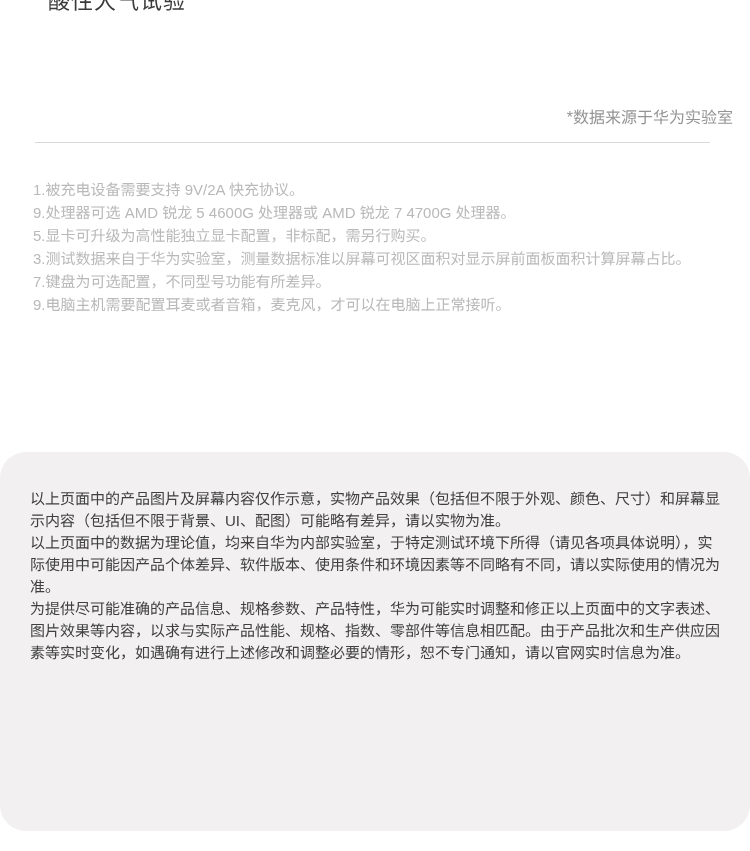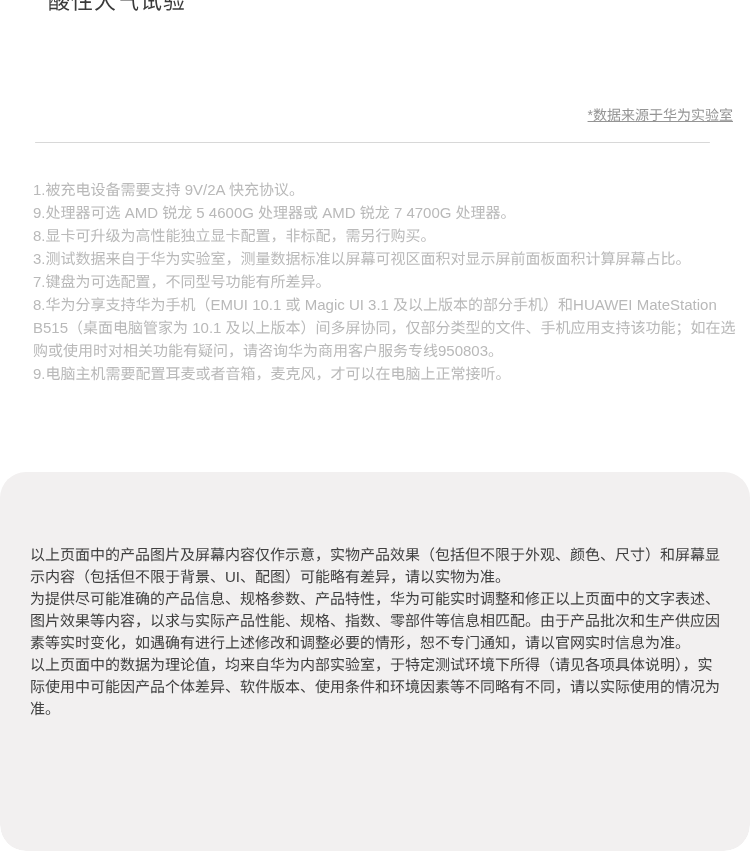--- a/index.html
+++ b/index.html
@@ -21,46 +21,45 @@
     font-size: 22px;
     line-height: 24px;
     letter-spacing: 1px;
     color: #3a3a3a;
     font-weight: 400;
     white-space: nowrap;
   }
   .source-note {
     position: absolute;
     top: 104px; right: 17px;
-    font-size: 14px;
+    font-size: 16px;
     color: #949494;
     text-align: right;
-    text-decoration: underline;
   }
   .divider {
     position: absolute;
     top: 142px; left: 35px;
     width: 675px; height: 1px;
     background: #d8d8d8;
   }
   .notes {
     position: absolute;
     top: 178px; left: 33px;
     width: 716px;
     font-size: 15px;
     line-height: 23px;
     color: #b9b9b9;
   }
   .note-item { margin: 0; }
   .legal-section {
     position: absolute;
-    top: 472px; left: 0;
+    top: 452px; left: 0;
     width: 750px; height: 379px;
     background: #f2f0f0;
-    padding: 72px 25px 0 30px;
+    padding: 36px 25px 0 30px;
   }
   .legal-text {
     width: 695px;
     font-size: 15px;
     line-height: 22px;
     color: #404040;
   }
   .legal-paragraph { margin: 0; }
 </style>
 </head>
@@ -70,28 +69,27 @@
 
   <div class="section-title">酸性大气试验</div>
 
   <div class="source-note">*数据来源于华为实验室</div>
 
   <div class="divider"></div>
 
   <div class="notes">
     <div class="note-item">1.被充电设备需要支持 9V/2A 快充协议。</div>
     <div class="note-item">9.处理器可选 AMD 锐龙 5 4600G 处理器或 AMD 锐龙 7 4700G 处理器。</div>
-    <div class="note-item">8.显卡可升级为高性能独立显卡配置，非标配，需另行购买。</div>
+    <div class="note-item">5.显卡可升级为高性能独立显卡配置，非标配，需另行购买。</div>
     <div class="note-item">3.测试数据来自于华为实验室，测量数据标准以屏幕可视区面积对显示屏前面板面积计算屏幕占比。</div>
     <div class="note-item">7.键盘为可选配置，不同型号功能有所差异。</div>
-    <div class="note-item">8.华为分享支持华为手机（EMUI 10.1 或 Magic UI 3.1 及以上版本的部分手机）和HUAWEI MateStation B515（桌面电脑管家为 10.1 及以上版本）间多屏协同，仅部分类型的文件、手机应用支持该功能；如在选购或使用时对相关功能有疑问，请咨询华为商用客户服务专线950803。</div>
     <div class="note-item">9.电脑主机需要配置耳麦或者音箱，麦克风，才可以在电脑上正常接听。</div>
   </div>
 
   <div class="legal-section">
     <div class="legal-text">
       <p class="legal-paragraph">以上页面中的产品图片及屏幕内容仅作示意，实物产品效果（包括但不限于外观、颜色、尺寸）和屏幕显示内容（包括但不限于背景、UI、配图）可能略有差异，请以实物为准。</p>
+      <p class="legal-paragraph">以上页面中的数据为理论值，均来自华为内部实验室，于特定测试环境下所得（请见各项具体说明），实际使用中可能因产品个体差异、软件版本、使用条件和环境因素等不同略有不同，请以实际使用的情况为准。</p>
       <p class="legal-paragraph">为提供尽可能准确的产品信息、规格参数、产品特性，华为可能实时调整和修正以上页面中的文字表述、图片效果等内容，以求与实际产品性能、规格、指数、零部件等信息相匹配。由于产品批次和生产供应因素等实时变化，如遇确有进行上述修改和调整必要的情形，恕不专门通知，请以官网实时信息为准。</p>
-      <p class="legal-paragraph">以上页面中的数据为理论值，均来自华为内部实验室，于特定测试环境下所得（请见各项具体说明），实际使用中可能因产品个体差异、软件版本、使用条件和环境因素等不同略有不同，请以实际使用的情况为准。</p>
     </div>
   </div>
 
 </div>
 
 </body></html>

